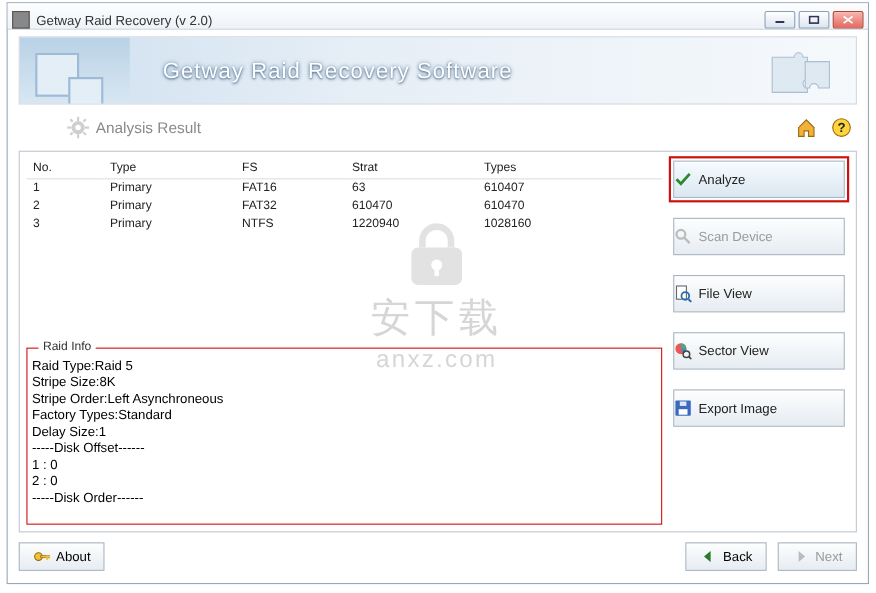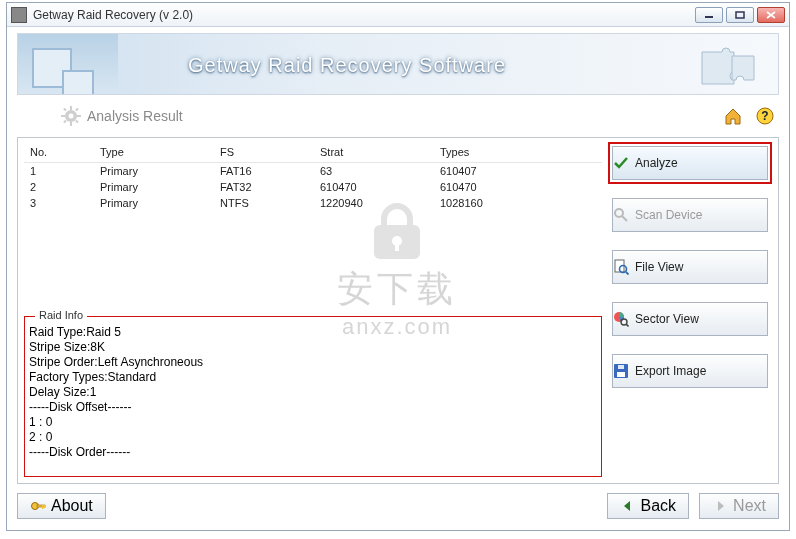--- a/index.html
+++ b/index.html
@@ -17,21 +17,21 @@
     left: 6px; top: 2px;
     width: 784px; height: 529px;
     border: 1px solid #9aa7b8;
     background: #fff;
   }
   .titlebar {
     height: 24px;
     background: linear-gradient(#fdfefe, #eef3f8);
     border-bottom: 1px solid #c8d2dc;
     display: flex;
-    align-items: center;
+    align-items: flex-end;
     padding: 0 4px;
   }
   .titlebar .app-icon {
     width: 16px; height: 16px;
     background: #888; border: 1px solid #555; margin-right: 6px;
   }
   .titlebar .title { color: #333; font-size: 12px; }
   .win-controls { margin-left: auto; display: flex; gap: 3px; }
   .win-btn {
     width: 28px; height: 16px;
@@ -57,21 +57,20 @@
   .banner-deco-left::before, .banner-deco-left::after {
     content:""; position:absolute; border:2px solid #9dbbd6; background:#e4eef7;
   }
   .banner-deco-left::before { left:14px; top:14px; width:36px; height:36px; }
   .banner-deco-left::after { left:44px; top:36px; width:28px; height:28px; }
   .banner-title {
     position:absolute; left:130px; top:20px;
     font-size: 20px; color:#fff;
     text-shadow: 0 1px 2px #4c6b8a, 0 0 4px #6b89a6;
     letter-spacing: 1px;
-    margin-left: 40px;
   }
   .puzzle {
     position:absolute; right:20px; top:8px; width:60px; height:46px;
   }
   .puzzle svg { width:60px; height:46px; }
   .content {
     position:absolute; left:10px; right:10px; top:100px; bottom:46px;padding-left:40px;
   }
   .section-head {
     display:flex; align-items:center; height:26px; padding-left:4px;
@@ -120,21 +119,21 @@
   .side-btn.highlight { outline:2px solid #d01010; outline-offset:2px; background:linear-gradient(#f6fbff,#dbe7f1); }
   .btn-icon { width:16px; height:16px; flex-shrink:0; }
   .bottom-bar {
     position:absolute; left:10px; right:10px; bottom:8px; height:32px;
     display:flex; align-items:center;
   }
   .btn {
     height:26px; min-width:72px; padding:0 12px;
     border:1px solid #a9b4c0; background:linear-gradient(#fdfefe,#e6ecf2);
     display:inline-flex; align-items:center; justify-content:center; gap:5px;
-    font-size:16px; cursor:pointer;
+    font-size:12px; cursor:pointer;
   }
   .btn.disabled { color:#9a9a9a; cursor:default; }
   .watermark {
     position:absolute; left:260px; top:200px; width:260px; text-align:center;
     color:#d7d7d7; pointer-events:none; z-index: 2;
   }
   .watermark .wm-lock {
     width:70px; height:60px; margin:0 auto 2px auto;
   }
   .watermark .wm-cn { font-size:36px; letter-spacing:4px; color:#d6d6d6; }

